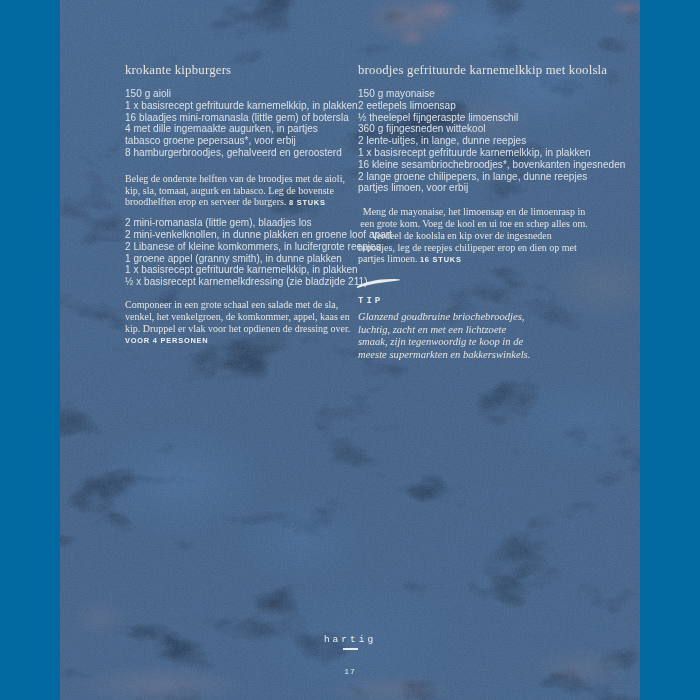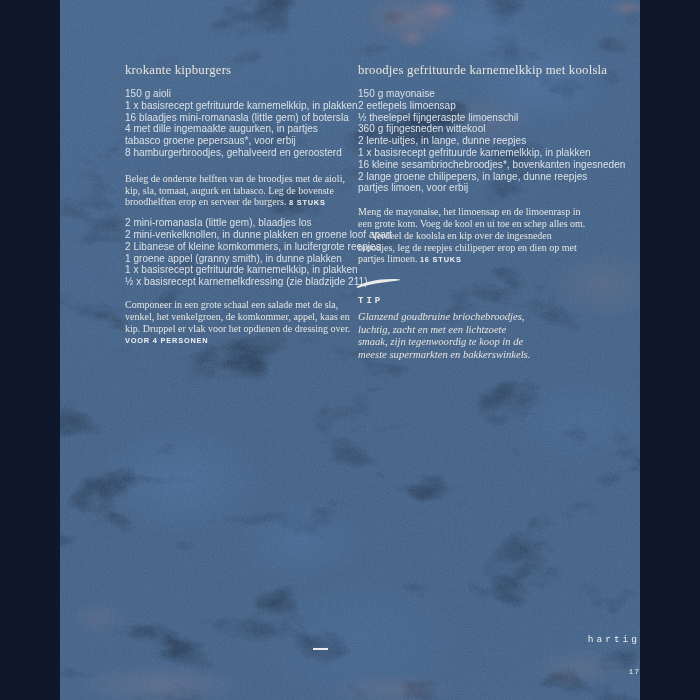--- a/index.html
+++ b/index.html
@@ -1,16 +1,16 @@
 <!DOCTYPE html>
 <html><head>
 <meta charset="utf-8">
 <style>
   html,body{margin:0;padding:0;background:#fff;}
-  .page{position:relative;width:700px;height:700px;background:#0f172a;overflow:hidden;
+  .page{position:relative;width:700px;height:700px;background:#0369a1;overflow:hidden;
         font-family:"Liberation Serif",serif;}
   .photo{position:absolute;left:60px;top:0;width:580px;height:700px;overflow:hidden;
     background-image:
       radial-gradient(ellipse 70px 35px at 350px 18px,  rgba(150,62,30,.50), rgba(150,62,30,0) 70%),
       radial-gradient(ellipse 30px 16px at 378px 10px,  rgba(196,72,46,.55), rgba(196,72,46,0) 70%),
       radial-gradient(ellipse 22px 14px at 352px 38px,  rgba(172,60,40,.50), rgba(172,60,40,0) 70%),
       radial-gradient(ellipse 26px 12px at 568px 8px,   rgba(184,70,45,.50), rgba(184,70,45,0) 70%),
       radial-gradient(ellipse 60px 40px at 430px 122px, rgba(132,62,35,.28), rgba(132,62,35,0) 70%),
       radial-gradient(ellipse 80px 50px at 545px 285px, rgba(120,60,32,.35), rgba(120,60,32,0) 70%),
       radial-gradient(ellipse 120px 30px at 100px 685px,rgba(172,86,72,.33), rgba(172,86,72,0) 70%),
@@ -30,32 +30,32 @@
   .textlayer{position:absolute;left:0;top:0;width:700px;height:700px;}
   .col{position:absolute;top:62px;}
   .col-left{left:125px;width:232px;}
   .col-right{left:358px;width:232px;}
   .rtitle{margin:0;font-weight:normal;font-size:12.8px;line-height:16px;color:#e8e5dc;
           letter-spacing:.2px;white-space:nowrap;}
   .ings{margin-top:10px;}
   .ing{font-family:"Liberation Sans",sans-serif;font-size:10px;line-height:11.8px;
        color:#dbe1e6;letter-spacing:.05px;white-space:nowrap;}
   .body{margin:0;font-size:10px;line-height:11.8px;color:#e4e5e1;}
-  .mt14{margin-top:14px;} .mt12{margin-top:12px;} .mt11{margin-top:11px;}
+  .mt14{margin-top:14px;} .mt12{margin-top:12px;text-align:center;} .mt11{margin-top:11px;}
   .sec2{margin-top:8px;}
   .indent{text-indent:13px;}
   .yield{font-family:"Liberation Sans",sans-serif;font-weight:bold;font-size:7.4px;
          letter-spacing:.8px;color:#eef1f3;}
   .yield-line{margin-top:2px;}
   .brush{margin:10px 0 0 -2px;display:block;}
   .tiplabel{margin-top:7px;font-family:"Liberation Mono",monospace;font-weight:bold;
             font-size:9px;letter-spacing:3px;color:#e9e6df;}
   .tiptext{margin:5px 0 0 0;width:180px;font-style:italic;font-size:10.6px;
            line-height:12.6px;color:#e6e4dd;}
-  .footer{position:absolute;left:0;top:634px;width:640px;text-align:right;}
+  .footer{position:absolute;left:0;top:634px;width:700px;text-align:center;}
   .footer .sect{font-family:"Liberation Mono",monospace;font-size:9.5px;
                 letter-spacing:3px;color:#eceeee;}
   .footer .rule{width:15px;height:2px;background:#e9ebe9;margin:3px auto 2px auto;}
   .footer .pnum{font-family:"Liberation Mono",monospace;font-size:8px;
                 letter-spacing:1px;color:#e6e8e8;margin-top:17px;}
 </style>
 </head>
 <body>
 
 <div class="page">

